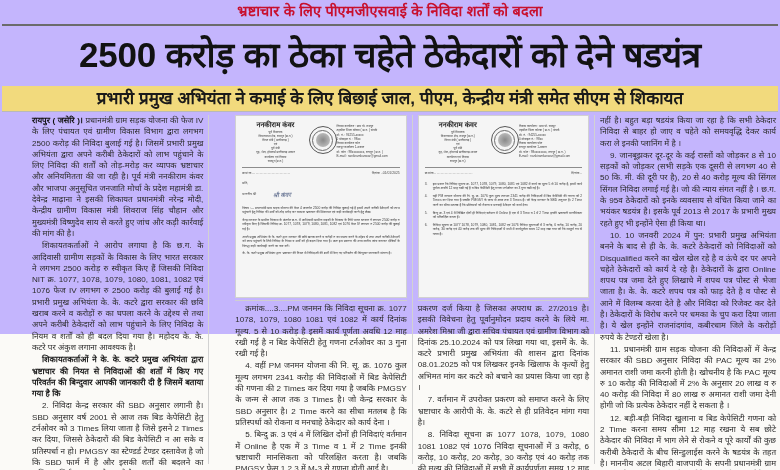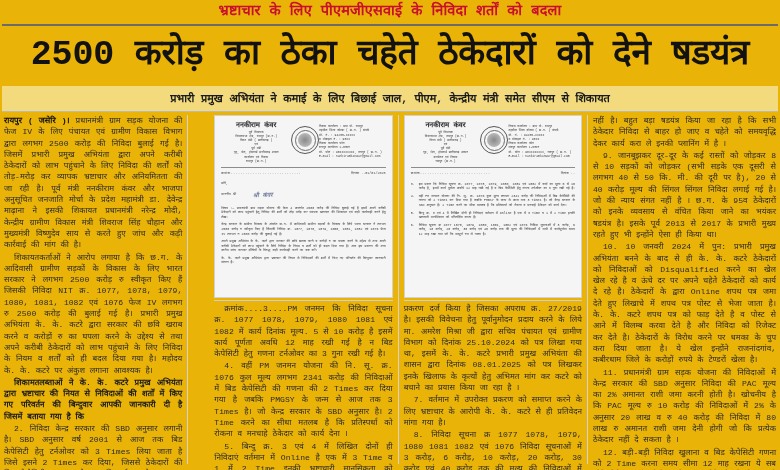--- a/index.html
+++ b/index.html
@@ -10,24 +10,23 @@
     width: 780px;
     height: 470px;
     overflow: hidden;
     background: #fbfaf7;
     font-family: "Liberation Sans", sans-serif;
     color: #1a1a1a;
   }
   .page {
     position: relative;
     width: 780px;
-    height: 470px;
-    background: #eab308;
-    box-sizing: border-box;
-    font-family: Liberation Mono, monospace;
+    height: 334px;
+    background: #c4b5fd;
+    box-sizing: border-box;
   }
 
   
   .kicker-row {
     height: 24px;
     display: flex;
     align-items: flex-start;
     justify-content: center;
     padding-top: 2px;
     box-sizing: border-box;
@@ -64,21 +63,21 @@
   }
   .subbanner {
     background: #f2da7d;
     height: 25px;
     display: flex;
     align-items: center;
     justify-content: center;
     margin: 2px 2px 0 2px;
   }
   .subbanner-text {
-    font-size: 11px;
+    font-size: 17px;
     font-weight: bold;
     color: #1a1a1a;
     white-space: nowrap;
     line-height: 16px;
   }
   .rule-under-banner {
     height: 1px;
     background: #b9b9b9;
     margin: 0 2px;
   }
@@ -88,21 +87,21 @@
     display: flex;
     padding: 3px 4px 0 4px;
     box-sizing: border-box;
     height: 352px;
     gap: 5px;
   }
   .col {
     position: relative;
     box-sizing: border-box;
   }
-  .col-1 { width: 188px; }
+  .col-1 { width: 188px; margin-left: 28px; }
   .col-2 { width: 188px; margin-left: 21px; }
   .col-3 { width: 188px; }
   .col-4 { width: 193px; }
 
   .vrule {
     width: 1px;
     background: #d2d2d2;
     align-self: stretch;
     flex: 0 0 1px;
   }
@@ -264,21 +263,21 @@
   <div class="subbanner">
     <div class="subbanner-text">प्रभारी प्रमुख अभियंता ने कमाई के लिए बिछाई जाल, पीएम, केन्द्रीय मंत्री समेत सीएम से शिकायत</div>
   </div>
   <div class="rule-under-banner"></div>
 
   <div class="body-grid">
 
     <div class="col col-1">
       <p class="t lead"><span class="dateline">रायपुर ( जसेरि )।</span> <span>प्रधानमंत्री ग्राम सड़क योजना की फेज IV के लिए पंचायत एवं ग्रामीण विकास विभाग द्वारा लगभग 2500 करोड़ की निविदा बुलाई गई है। जिसमें प्रभारी प्रमुख अभियंता द्वारा अपने करीबी ठेकेदारों को लाभ पहुंचाने के लिए निविदा की शर्तों को तोड़-मरोड़ कर व्यापक भ्रष्टाचार और अनियमितता की जा रही है। पूर्व मंत्री ननकीराम कंवर और भाजपा अनुसूचित जनजाति मोर्चा के प्रदेश महामंत्री डा. देवेन्द्र माढ़ाना ने इसकी शिकायत प्रधानमंत्री नरेन्द्र मोदी, केन्द्रीय ग्रामीण विकास मंत्री शिवराज सिंह चौहान और मुख्यमंत्री विष्णुदेव साय से करते हुए जांच और कड़ी कार्रवाई की मांग की है।</span></p>
       <p class="t">शिकायतकर्ताओं ने आरोप लगाया है कि छ.ग. के आदिवासी ग्रामीण सड़कों के विकास के लिए भारत सरकार ने लगभग 2500 करोड़ रु स्वीकृत किए हैं जिसकी निविदा NIT क्र. 1077, 1078, 1079, 1080, 1081, 1082 एवं 1076 फेज IV लगभग रु 2500 करोड़ की बुलाई गई है। प्रभारी प्रमुख अभियंता के. के. कटरे द्वारा सरकार की छवि खराब करने व करोड़ों रु का घपला करने के उद्देश्य से तथा अपने करीबी ठेकेदारों को लाभ पहुंचाने के लिए निविदा के नियम व शर्तों को ही बदल दिया गया है। महोदय के. के. कटरे पर अंकुश लगाना आवश्यक है।</p>
-      <p class="t bold">शिकामतलब्ताओं ने के. के. कटरे प्रमुख अभियंता द्वारा भ्रष्टाचार की नियत से निविदाओं की शर्तों में किए गए परिवर्तन की बिन्दुवार आपकी जानकारी दी है जिसमें बताया गया है कि</p>
+      <p class="t bold">शिकायतकर्ताओं ने के. के. कटरे प्रमुख अभियंता द्वारा भ्रष्टाचार की नियत से निविदाओं की शर्तों में किए गए परिवर्तन की बिन्दुवार आपकी जानकारी दी है जिसमें बताया गया है कि</p>
       <p class="t">2. निविदा केन्द्र सरकार की SBD अनुसार लगानी है। SBD अनुसार वर्ष 2001 से आज तक बिड केपेसिटी हेतु टर्नओवर को 3 Times लिया जाता है जिसे इसने 2 Times कर दिया, जिससे ठेकेदारों की बिड केपेसिटी न आ सके व प्रतिस्पर्धा न हो। PMGSY का स्टेण्डर्ड टेण्डर दस्तावेज है जो कि SBD फार्म में है और इसकी शर्तों की बदलने का अधिकार सिर्फ NRIDA केन्द्र को है।</p>
     </div>
 
     <div class="vrule"></div>
 
     <div class="col col-2">
 
       <div class="doc doc-single">
         <div class="doc-inner">
           <div class="doc-lh">

